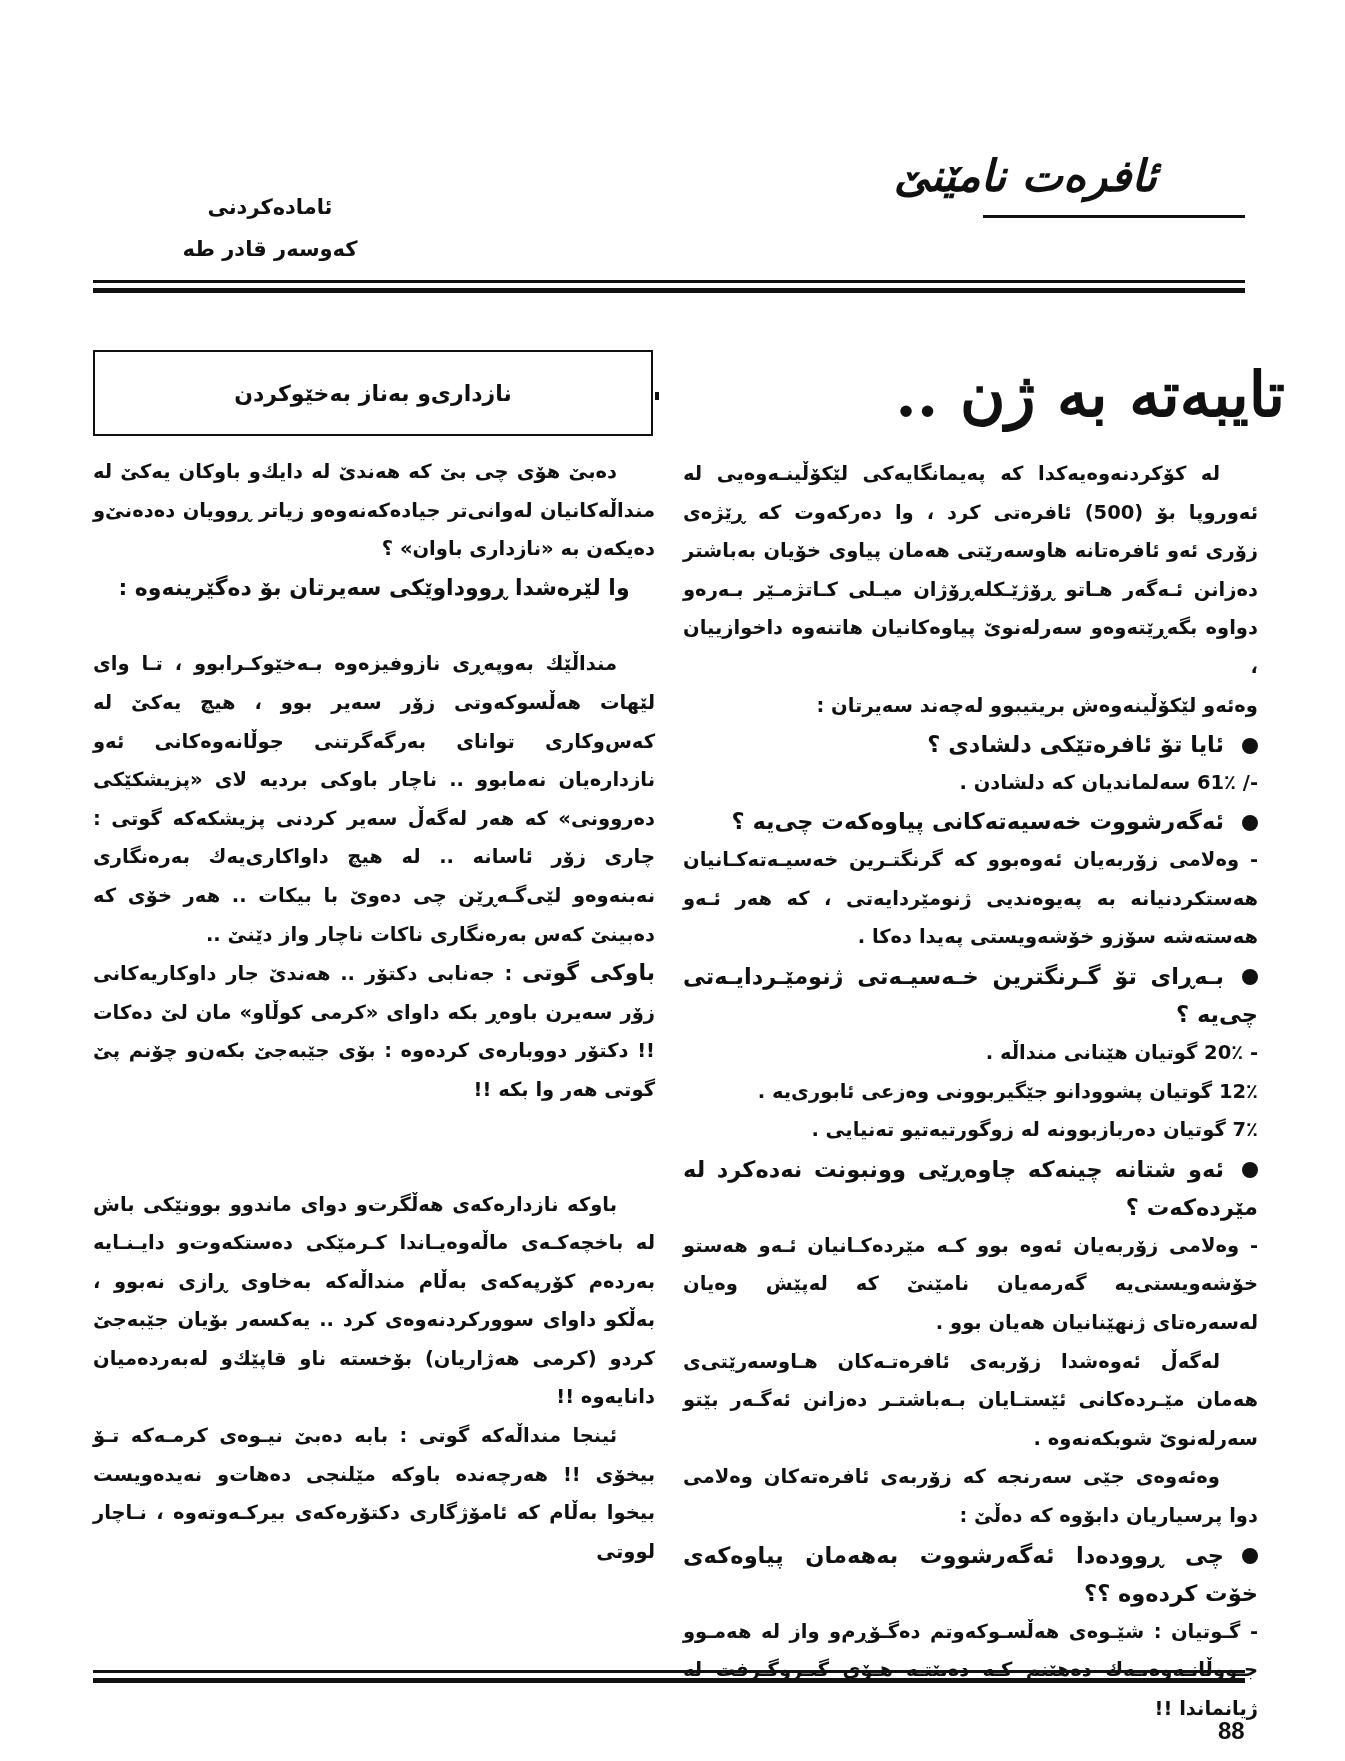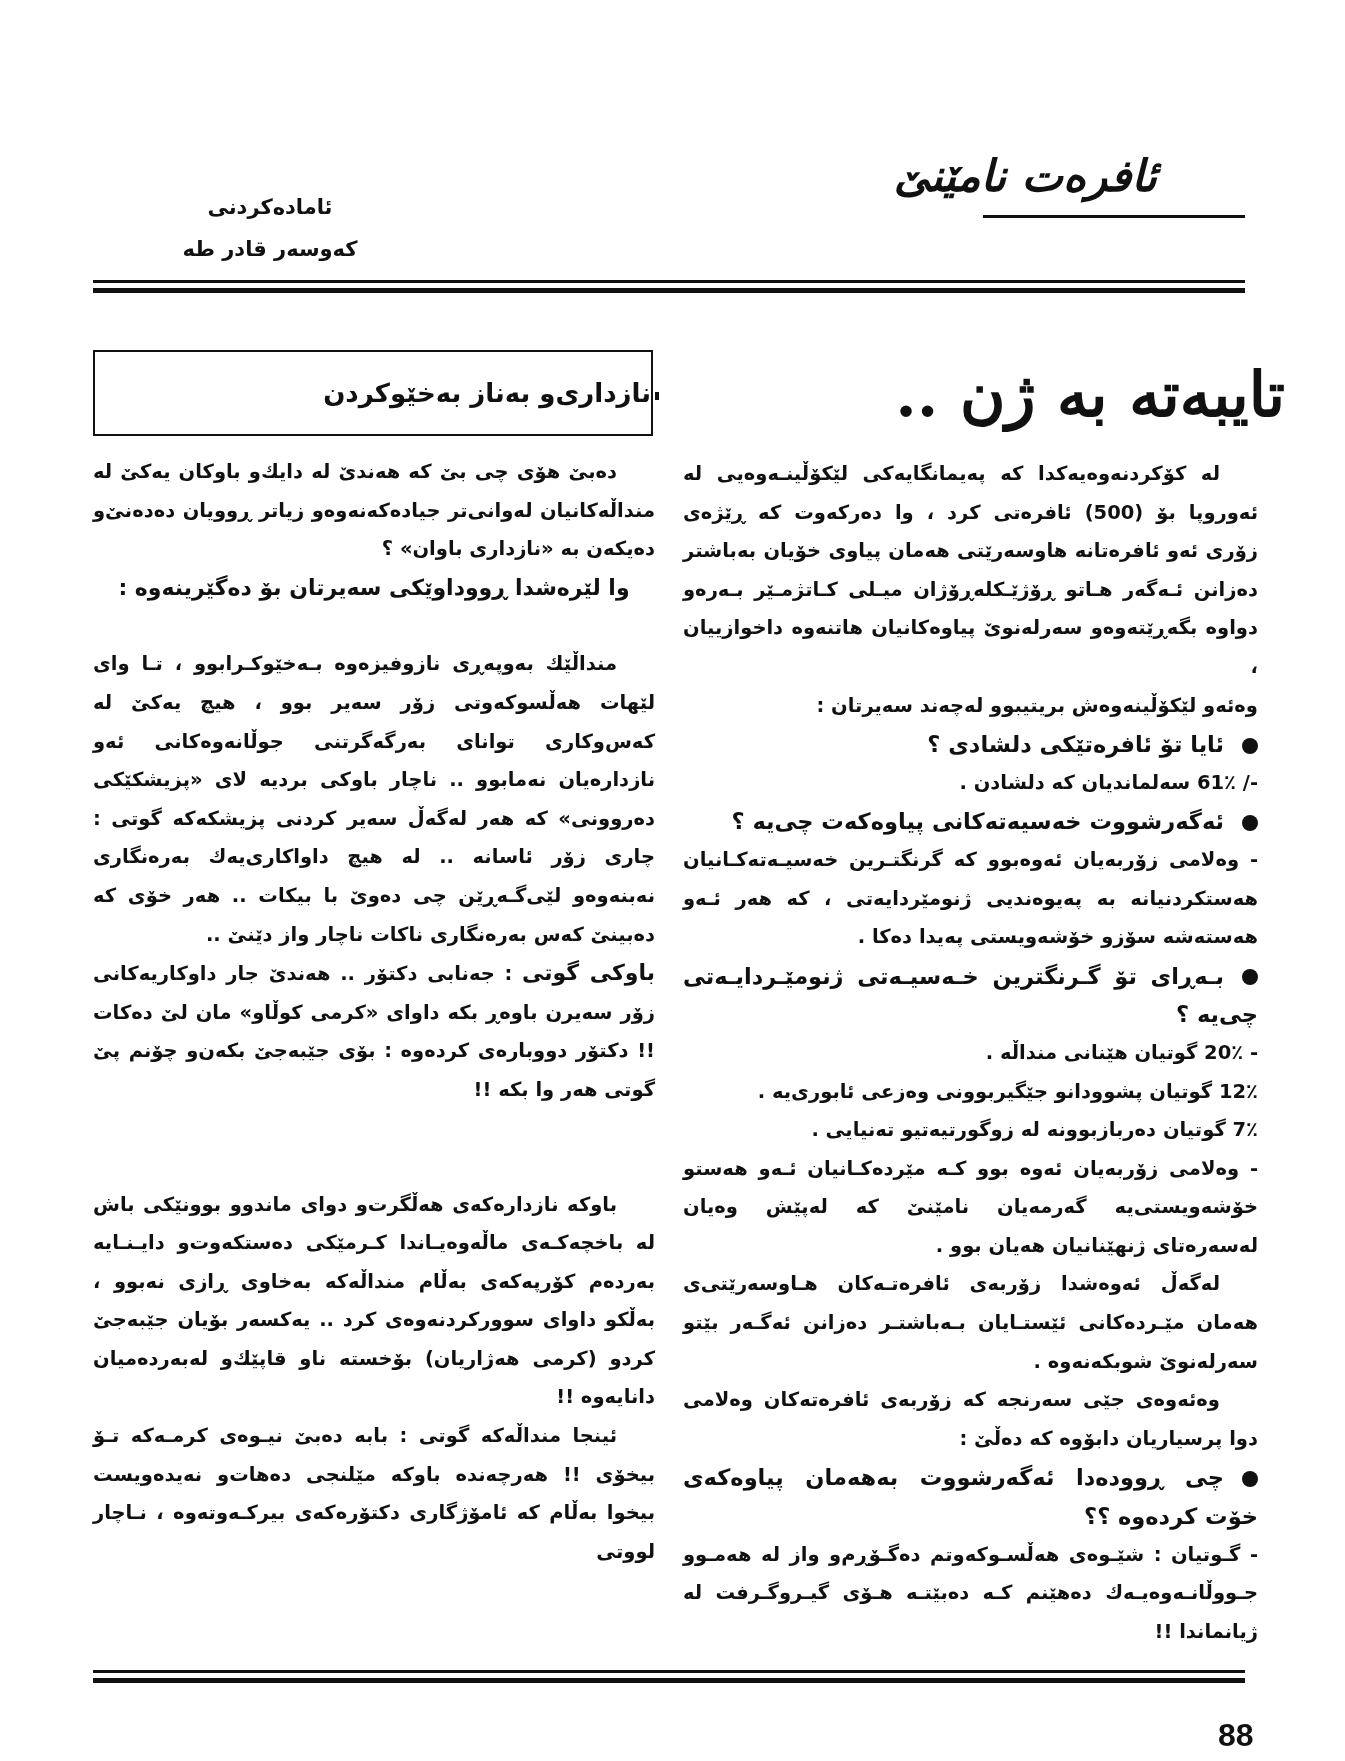--- a/index.html
+++ b/index.html
@@ -9,36 +9,36 @@
   .section-rule { left:983px; width:262px; top:215px; height:3px; background:#111; }
   .author { left:150px; width:240px; direction:rtl; text-align:center; font-weight:bold; font-size:21px; }
   .author.l1 { top:195px; }
   .author.l2 { top:237px; }
   .double-rule-top { left:93px; width:1152px; top:280px; }
   .double-rule-top .r1 { height:3px; background:#111; }
   .double-rule-top .r2 { height:5px; background:#111; margin-top:5px; }
   .double-rule-bottom { left:93px; width:1152px; top:1670px; }
   .double-rule-bottom .r1 { height:3px; background:#111; }
   .double-rule-bottom .r2 { height:5px; background:#111; margin-top:5px; }
-  .boxed-heading { left:93px; top:350px; width:560px; height:86px; border:2px solid #111; box-sizing:border-box; display:flex; align-items:center; direction:rtl; font-weight:bold; font-size:26px; }
+  .boxed-heading { left:93px; top:350px; width:560px; height:86px; border:2px solid #111; box-sizing:border-box; display:flex; align-items:center; justify-content:center; direction:rtl; font-weight:bold; font-size:22px; }
   .box-tick { left:655px; top:392px; width:4px; height:8px; background:#111; }
   .article-title { right:60px; top:358px; direction:rtl; font-size:62px; font-weight:bold; font-family:"DejaVu Serif", serif; letter-spacing:2px; }
   .col { direction:rtl; text-align:justify; font-size:19.5px; line-height:38.6px; font-weight:bold; }
   .col p { margin:0; }
   .col .indent { text-indent:38px; }
   .col.right { left:683px; width:575px; top:455px; }
   .col.left { left:93px; width:562px; top:453px; }
   .q { font-size:22.5px; font-weight:900; }
   .bullet { display:inline-block; width:16px; height:16px; border-radius:50%; background:#111; margin-left:18px; vertical-align:middle; }
   .ans { font-weight:bold; }
   .center { text-align:center; font-size:21.5px; }
   .gap { height:38px; }
   .gap2 { height:76px; }
   .kicker { font-weight:900; font-size:22px; }
-  .page-number { left:1218px; top:1717px; font-size:32px; font-weight:bold; font-family:"Liberation Sans", sans-serif; }
+  .page-number { left:1218px; top:1717px; font-size:24px; font-weight:bold; font-family:"Liberation Sans", sans-serif; }
 </style>
 </head>
 <body>
 
 <div class="abs section-title">ئافرەت نامێنێ</div>
 <div class="abs section-rule"></div>
 
 <div class="abs author l1">ئامادەکردنی</div>
 <div class="abs author l2">کەوسەر قادر طه</div>
 
@@ -62,20 +62,21 @@
   <p class="ans">-/ 61٪ سەلماندیان کە دلشادن .</p>
 
   <p class="q"><span class="bullet"></span><span>ئەگەرشووت خەسیەتەکانی پیاوەکەت چی‌یە ؟</span></p>
   <p class="ans">- وەلامی زۆربەیان ئەوەبوو کە گرنگتـرین خەسیـەتەکـانیان هەستکردنیانە بە پەیوەندیی ژنومێردایەتی ، کە هەر ئـەو هەستەشە سۆزو خۆشەویستی پەیدا دەکا .</p>
 
   <p class="q"><span class="bullet"></span><span>بـەڕای تۆ گـرنگترین خـەسیـەتی ژنومێـردایـەتی چی‌یە ؟</span></p>
   <p class="ans">- 20٪ گوتیان هێنانی منداڵە .</p>
   <p class="ans">12٪ گوتیان پشوودانو جێگیربوونی وەزعی ئابوری‌یە .</p>
   <p class="ans">7٪ گوتیان دەربازبوونە لە زوگورتیەتیو تەنیایی .</p>
 
+  <p class="q"><span class="bullet"></span><span>ئەو شتانە چینەکە چاوەڕێی وونبونت نەدەکرد لە مێردەکەت ؟</span></p>
   <p class="ans">- وەلامی زۆربەیان ئەوە بوو کـە مێردەکـانیان ئـەو هەستو خۆشەویستی‌یە گەرمەیان نامێنێ کە لەپێش وەیان لەسەرەتای ژنهێنانیان هەیان بوو .</p>
 
   <p class="indent">لەگەڵ ئەوەشدا زۆربەی ئافرەتـەکان هـاوسەرێتی‌ی هەمان مێـردەکانی ئێستـایان بـەباشتـر دەزانن ئەگـەر بێتو سەرلەنوێ شوبکەنەوە .</p>
   <p class="indent">وەئەوەی جێی سەرنجە کە زۆربەی ئافرەتەکان وەلامی دوا پرسیاریان دابۆوە کە دەڵێ :</p>
 
   <p class="q"><span class="bullet"></span><span>چی ڕوودەدا ئەگەرشووت بەهەمان پیاوەکەی خۆت کردەوە ؟؟</span></p>
   <p class="ans">- گـوتیان : شێـوەی هەڵسـوکەوتم دەگـۆڕم‌و واز لە هەمـوو جـووڵانـەوەیـەك دەهێنم کـە دەبێتـە هـۆی گیـروگـرفت لە ژیانماندا !!</p>
 </div>
 
 <div class="abs col left">

